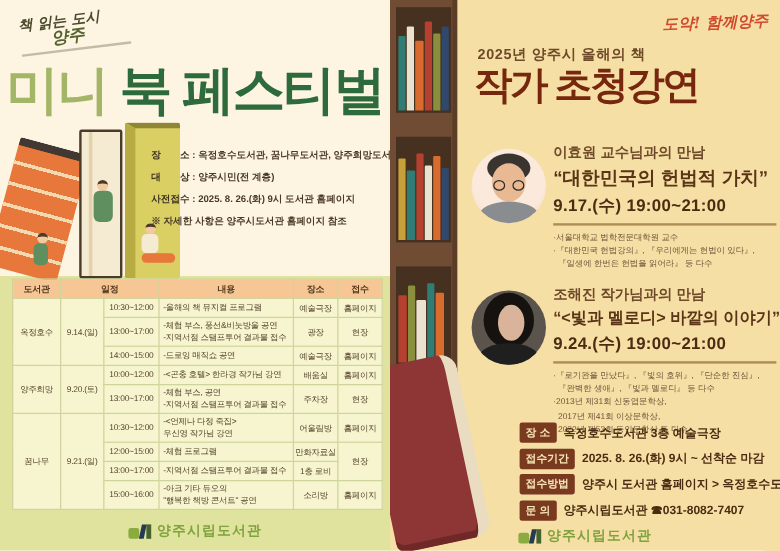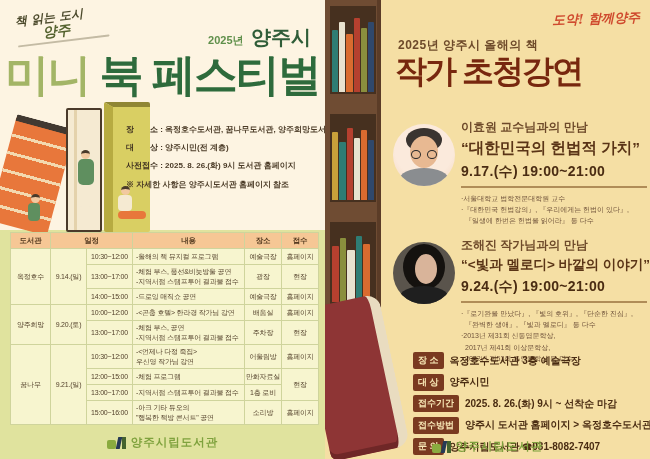--- a/index.html
+++ b/index.html
@@ -92,42 +92,38 @@
   .sp1 { top:119px; } .sp2 { top:237px; }
   .sp-meet { font-size:12px; font-weight:bold; }
   .sp-title { font-weight:800; color:#5a3416; margin-top:2px; white-space:nowrap; }
   .sp1 .sp-title { font-size:15.5px; }
   .sp2 .sp-title { font-size:13.5px; }
   .sp-date { font-size:14px; font-weight:800; color:#4a2c12; padding:4px 0 5px; border-bottom:2px solid #b08d57; letter-spacing:0.3px; }
   .sp-bio { margin-top:5px; font-size:7px; line-height:1.6; color:#6f523a; white-space:nowrap; }
   .sp-bio .cont { padding-left:4px; }
 
   .r-info { position:absolute; left:88px; top:352px; width:235px; }
-  .r-info .row { display:flex; align-items:center; margin-bottom:4.5px; white-space:nowrap; }
+  .r-info .row { display:flex; align-items:center; margin-bottom:4.5px; white-space:nowrap;margin-left:20px; }
   .chip { background:#7a3a20; color:#f7e7b5; font-size:9px; font-weight:bold; padding:2px 5px; border-radius:2px; white-space:pre; }
   .r-info .val { font-size:10px; font-weight:bold; color:#4a2c12; margin-left:6px; }
 </style>
 </head>
 <body>
 
 <div id="poster">
 
   <div id="left">
     <div class="l-bottom-bg"></div>
 
     <div class="brand">
       <span class="b1">책 읽는 도시</span>
       <span class="b2">양주</span>
       <span class="b3"></span>
     </div>
 
-    <div class="l-yearcity">
-      <span class="l-year">2025년</span>
-      <span class="l-city">양주시</span>
-    </div>
 
     <div class="l-title">
       <span class="t-light">미니</span><span class="t-dark"> 북 페스티벌</span>
     </div>
 
     <div class="l-illu">
       <div class="bk-orange"></div>
       <div class="bk-cream">
           <i></i>
         </div>
@@ -334,24 +330,20 @@
         <div class="cont">2022년 제53회 동인문학상 등 다수</div>
       </div>
     </div>
 
     <div class="r-info">
       <div class="row">
         <span class="chip">장 소</span>
         <span class="val">옥정호수도서관 3층 예술극장</span>
       </div>
       <div class="row">
-        <span class="chip">대 상</span>
-        <span class="val">양주시민</span>
-      </div>
-      <div class="row">
         <span class="chip">접수기간</span>
         <span class="val">2025. 8. 26.(화) 9시 ~ 선착순 마감</span>
       </div>
       <div class="row">
         <span class="chip">접수방법</span>
         <span class="val">양주시 도서관 홈페이지 &gt; 옥정호수도서관 &gt; 행사신청</span>
       </div>
       <div class="row">
         <span class="chip">문 의</span>
         <span class="val">양주시립도서관 ☎031-8082-7407</span>

